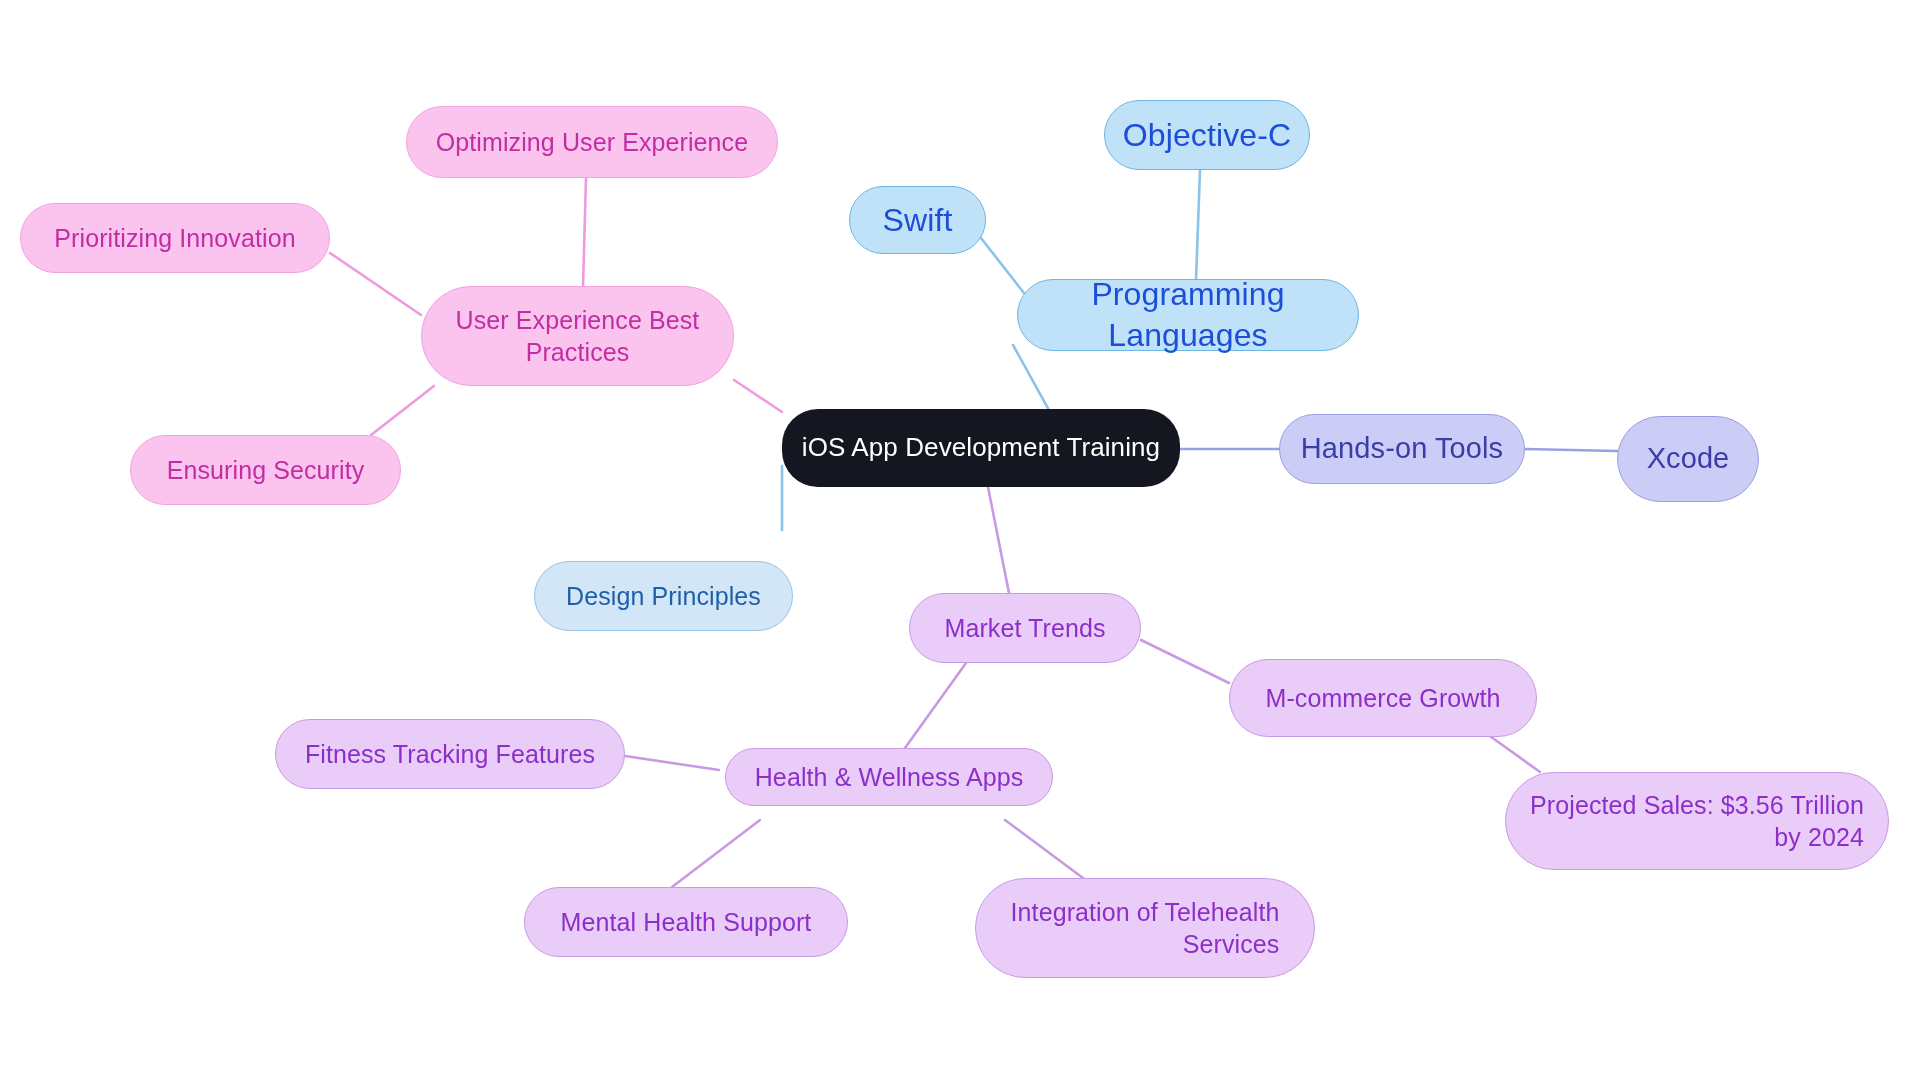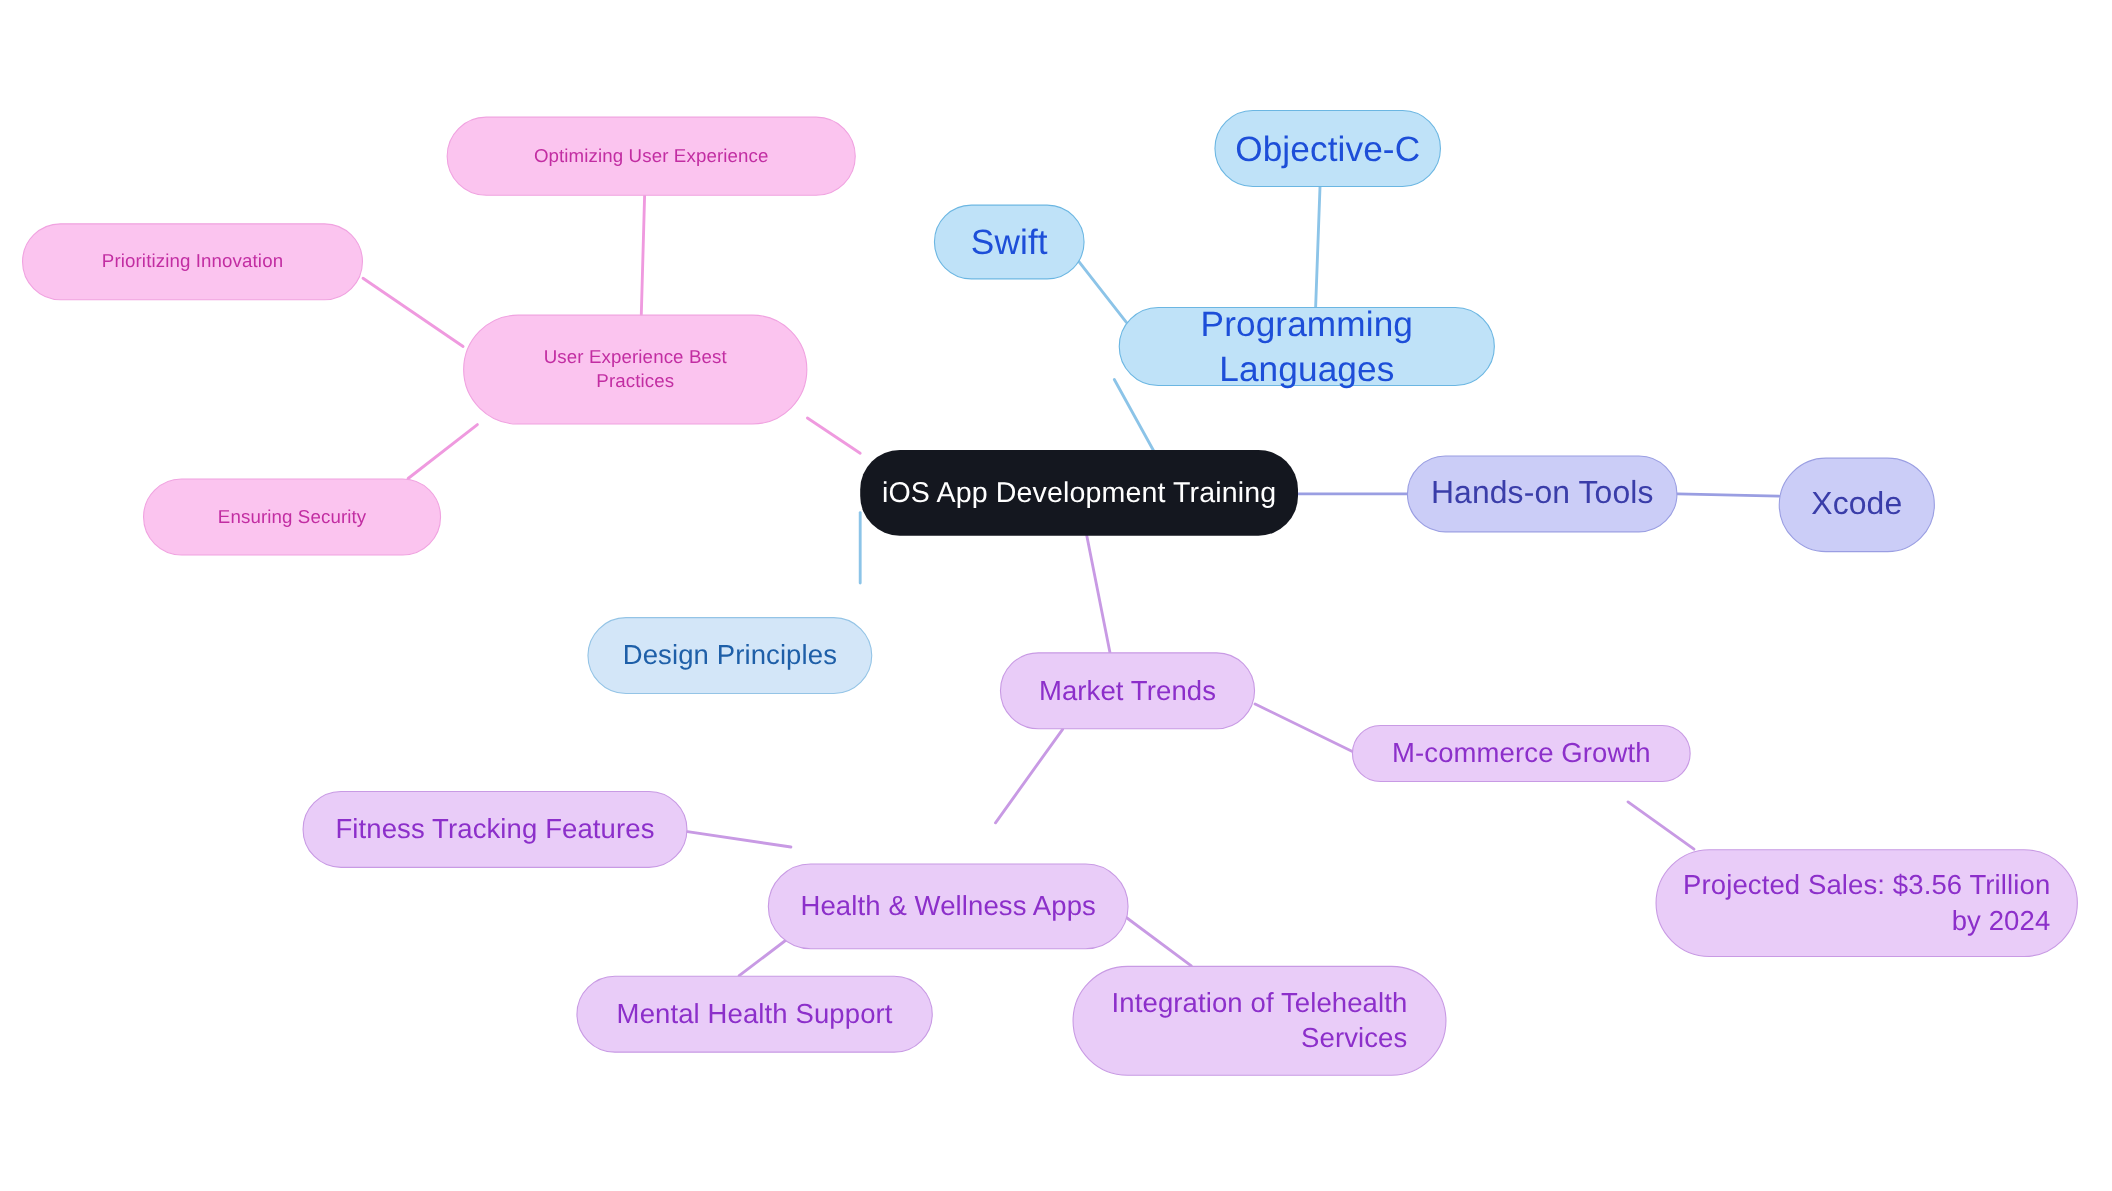--- a/index.html
+++ b/index.html
@@ -58,21 +58,21 @@
   .node.blue-light {
     background: #d3e6f8;
     border-color: #94c4e6;
     color: #1e5fa8;
     font-size: 25px;
   }
   .node.pink {
     background: #fbc4ef;
     border-color: #f0a2e0;
     color: #c22da2;
-    font-size: 17px;
+    font-size: 25px;
   }
   .node.periwinkle {
     background: #cbcdf7;
     border-color: #9a9ee2;
     color: #3a3da9;
     font-size: 29px;
   }
   .node.purple {
     background: #e9ccf8;
     border-color: #c89ae4;
@@ -111,22 +111,22 @@
       <div class="node blue" style="left: 1104px; top: 100px; width: 206px; height: 70px;">Objective-C</div>
       <div class="node blue-light" style="left: 534px; top: 534px; width: 259px; height: 70px; margin-top: 27px;">Design Principles</div>
       <div class="node pink" style="left: 421px; top: 286px; width: 313px; height: 100px;">User Experience Best
 Practices</div>
       <div class="node pink" style="left: 406px; top: 106px; width: 372px; height: 72px;">Optimizing User Experience</div>
       <div class="node pink" style="left: 20px; top: 203px; width: 310px; height: 70px;">Prioritizing Innovation</div>
       <div class="node pink" style="left: 130px; top: 435px; width: 271px; height: 70px;">Ensuring Security</div>
       <div class="node periwinkle" style="left: 1279px; top: 414px; width: 246px; height: 70px;">Hands-on Tools</div>
       <div class="node periwinkle" style="left: 1617px; top: 416px; width: 142px; height: 86px;">Xcode</div>
       <div class="node purple" style="left: 909px; top: 593px; width: 232px; height: 70px;">Market Trends</div>
-      <div class="node purple" style="left: 1229px; top: 659px; width: 308px; height: 52px;">M-commerce Growth</div>
+      <div class="node purple" style="left: 1229px; top: 659px; width: 308px; height: 78px;">M-commerce Growth</div>
       <div class="node purple" style="left: 1505px; top: 772px; width: 384px; height: 98px;">Projected Sales: $3.56 Trillion
 by 2024</div>
-      <div class="node purple" style="left: 698px; top: 748px; width: 328px; height: 78px; margin-top: 37px;">Health &amp; Wellness Apps</div>
+      <div class="node purple" style="left: 725px; top: 748px; width: 328px; height: 58px;">Health &amp; Wellness Apps</div>
       <div class="node purple" style="left: 275px; top: 719px; width: 350px; height: 70px;">Fitness Tracking Features</div>
       <div class="node purple" style="left: 524px; top: 887px; width: 324px; height: 70px;">Mental Health Support</div>
       <div class="node purple" style="left: 975px; top: 878px; width: 340px; height: 100px;">Integration of Telehealth
 Services</div>
     </div>
 </div>
 
 </body></html>

